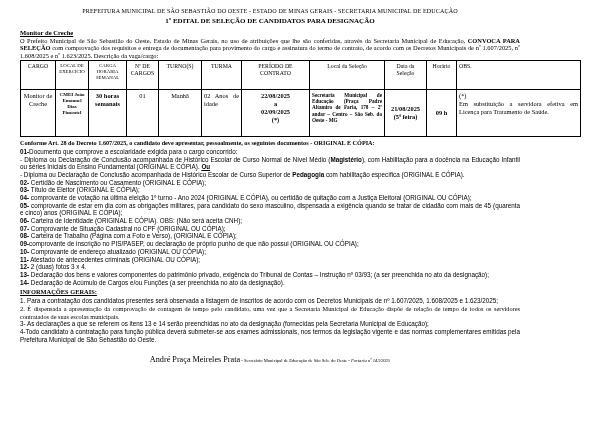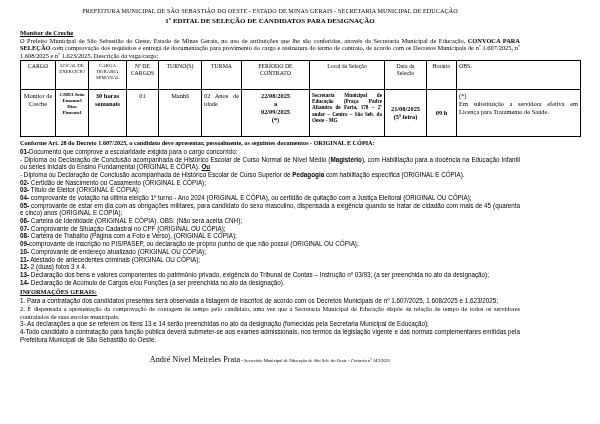--- a/index.html
+++ b/index.html
@@ -117,16 +117,16 @@
 
   <div class="list">
 
   <div class="line just sans"><span>1. Para a contratação dos candidatos presentes será observada a listagem de inscritos de acordo com os Decretos Municipais de nº  1.607/2025, 1.608/2025 e 1.623/2025;</span></div>
       <div class="line just serif"><span>2. É dispensada a apresentação da comprovação de contagem de tempo pelo candidato, uma vez que a Secretaria Municipal de Educação dispõe de relação de tempo de todos os servidores contratados de suas escolas municipais.</span></div>
       <div class="line just sans"><span>3- As declarações a que se referem os itens 13 e 14 serão preenchidas no ato da designação (fornecidas pela Secretaria Municipal de Educação);</span></div>
       <div class="line just sans"><span>4-Todo candidato à contratação para função pública deverá submeter-se aos exames admissionais, nos termos da legislação vigente e das normas complementares emitidas pela Prefeitura Municipal de São Sebastião do Oeste.</span></div>
     </div>
 
   <div class="sig">
-    <span class="sig-name">André Nível Meireles Prata</span><span class="sig-sep"> - </span><span class="sig-role">Secretário Municipal de Educação de São Seb. do Oeste - </span><span class="sig-port i">Portaria nº 143/2025</span>
+    <span class="sig-name">André Praça Meireles Prata</span><span class="sig-sep"> - </span><span class="sig-role">Secretário Municipal de Educação de São Seb. do Oeste - </span><span class="sig-port i">Portaria nº 143/2025</span>
   </div>
 
 </div>
 
 </body></html>

